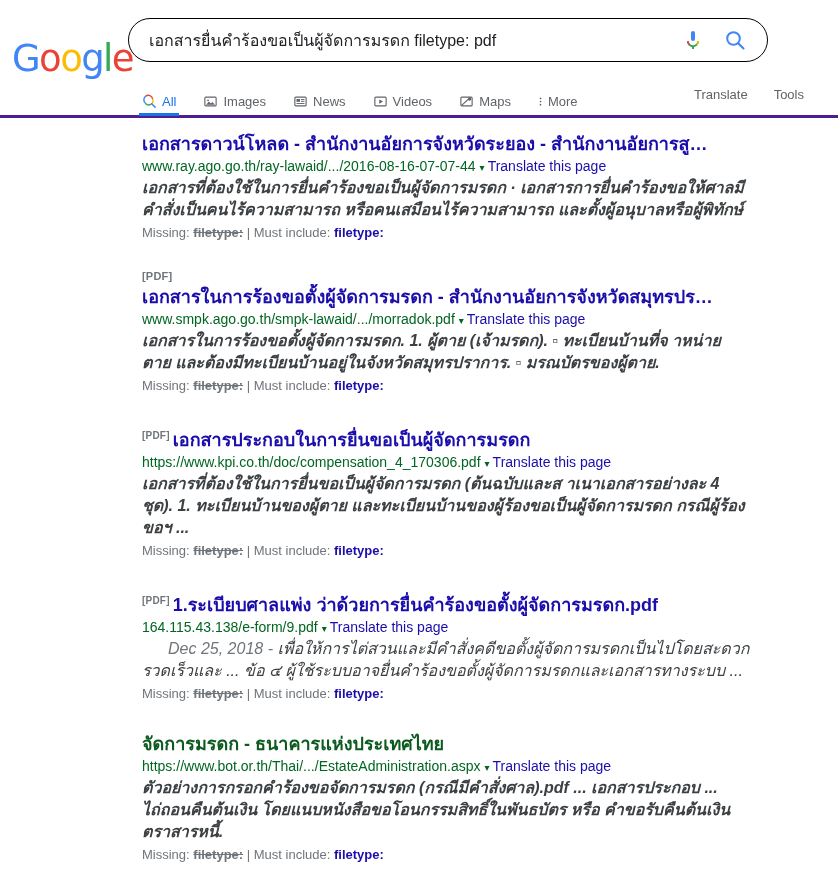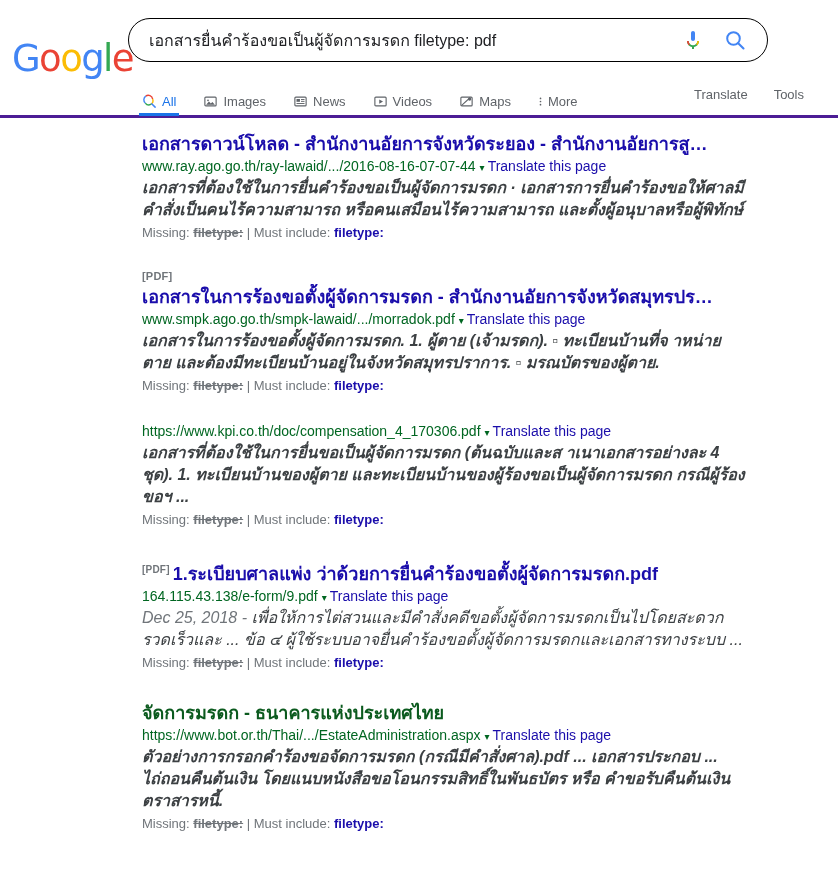--- a/index.html
+++ b/index.html
@@ -195,21 +195,21 @@
   }
   .r-snippet {
     font-size: 16px;
     line-height: 22px;
     color: #3c4043;
     font-weight: 700;
     max-width: 610px;
     font-style: italic;
   }
   .r-snippet .plain { font-weight: 400; color: #3c4043; text-align: right; }
-  .r-snippet .dt { font-weight: 400; color: #70757a; }
+  .r-snippet .dt { font-weight: 400; color: #70757a; margin-left: 26px; }
   .r-missing {
     font-size: 13px;
     line-height: 20px;
     color: #70757a;
     margin-top: 2px;
   }
   .r-missing .strike {
     text-decoration: line-through;
     color: #70757a;
     font-weight: 700;
@@ -356,20 +356,23 @@
     </div>
     <div class="r-snippet">
       <span>เอกสารในการร้องขอตั้งผู้จัดการมรดก. 1. ผู้ตาย (เจ้ามรดก). ▫ ทะเบียนบ้านที่จ าหน่าย ตาย และต้องมีทะเบียนบ้านอยู่ในจังหวัดสมุทรปราการ. ▫ มรณบัตรของผู้ตาย.</span>
     </div>
     <div class="r-missing">
       <span>Missing: </span><span class="strike">filetype:</span><span> | Must include: </span><span class="must">filetype:</span>
     </div>
   </div>
 
   <div class="result">
+    <div class="r-title">
+      <span class="pdf-sup">[PDF]</span><span class="t-text">เอกสารประกอบในการยื่นขอเป็นผู้จัดการมรดก</span>
+    </div>
     <div class="r-url-line">
       <span class="r-url">https://www.kpi.co.th/doc/compensation_4_170306.pdf</span><span class="r-caret">▾</span><span class="r-translate">Translate this page</span>
     </div>
     <div class="r-snippet">
       <span>เอกสารที่ต้องใช้ในการยื่นขอเป็นผู้จัดการมรดก (ต้นฉบับและส าเนาเอกสารอย่างละ 4 ชุด). 1. ทะเบียนบ้านของผู้ตาย และทะเบียนบ้านของผู้ร้องขอเป็นผู้จัดการมรดก กรณีผู้ร้องขอฯ ...</span>
     </div>
     <div class="r-missing">
       <span>Missing: </span><span class="strike">filetype:</span><span> | Must include: </span><span class="must">filetype:</span>
     </div>
   </div>

